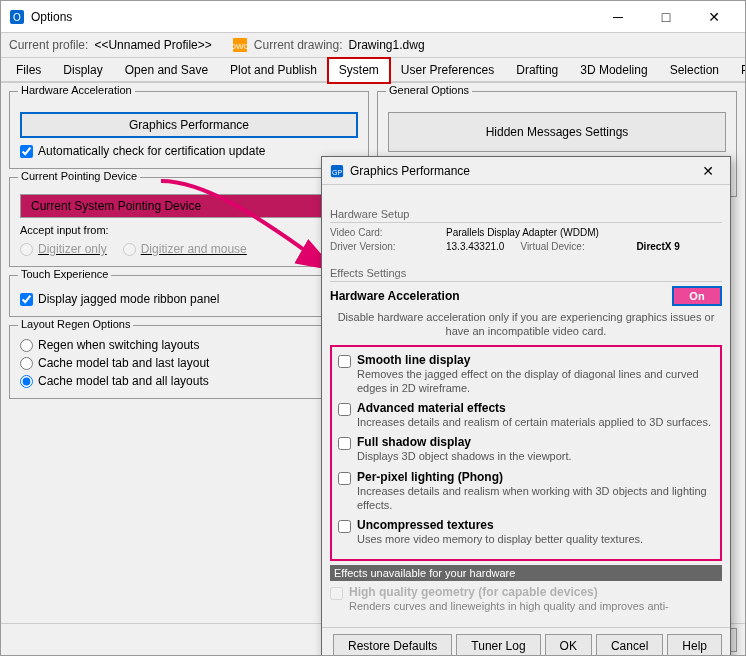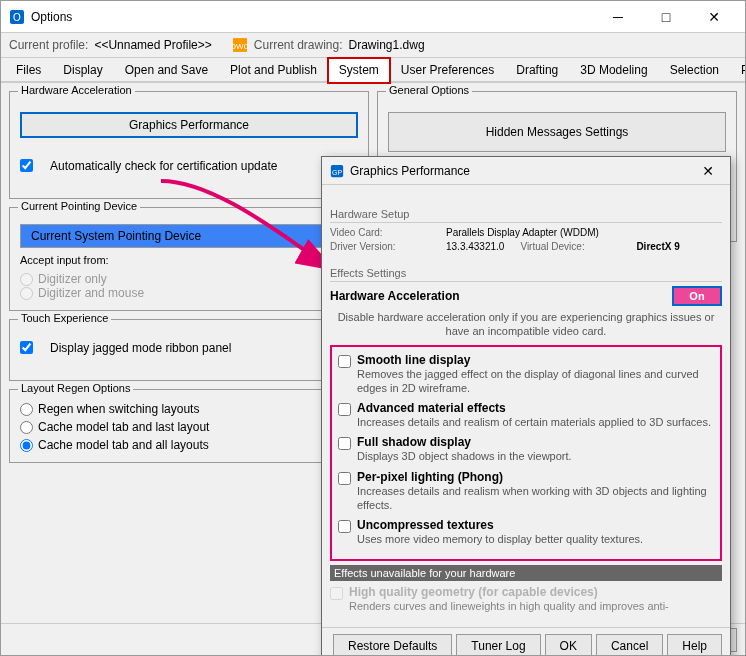--- a/index.html
+++ b/index.html
@@ -148,49 +148,50 @@
       background: #e8e8e8;
       border: 2px solid #0066cc;
       cursor: pointer;
       font-size: 12px;
       margin-bottom: 6px;
       margin-top: 4px;
     }
     
     .checkbox-row {
       display: flex;
-      align-items: flex-start;
-      gap: 17px;
-      margin: 15px 0;
+      align-items: flex-end;
+      gap: 5px;
+      margin: 0 0;
       font-size: 12px;
     }
     
     .section-content {
       margin-top: 10px;
     }
     
     .dropdown-row {
       display: flex;
       gap: 4px;
       margin-top: 6px;
     }
     
     .dropdown {
       flex: 1;
       padding: 3px 6px;
       border: 1px solid #999;
-      background: #3b82f6;
+      background: #be185d;
       font-size: 12px;
     }
     
     .radio-group {
       display: flex;
-      flex-direction: column;
-      gap: 0;
+      flex-direction: row;
+      gap: 16px;
       margin-top: 6px;
+      text-decoration: underline;
     }
     
     .radio-row {
       display: flex;
       align-items: center;
       gap: 5px;
       font-size: 12px;
     }
     
     .radio-row.disabled { color: #999; }

